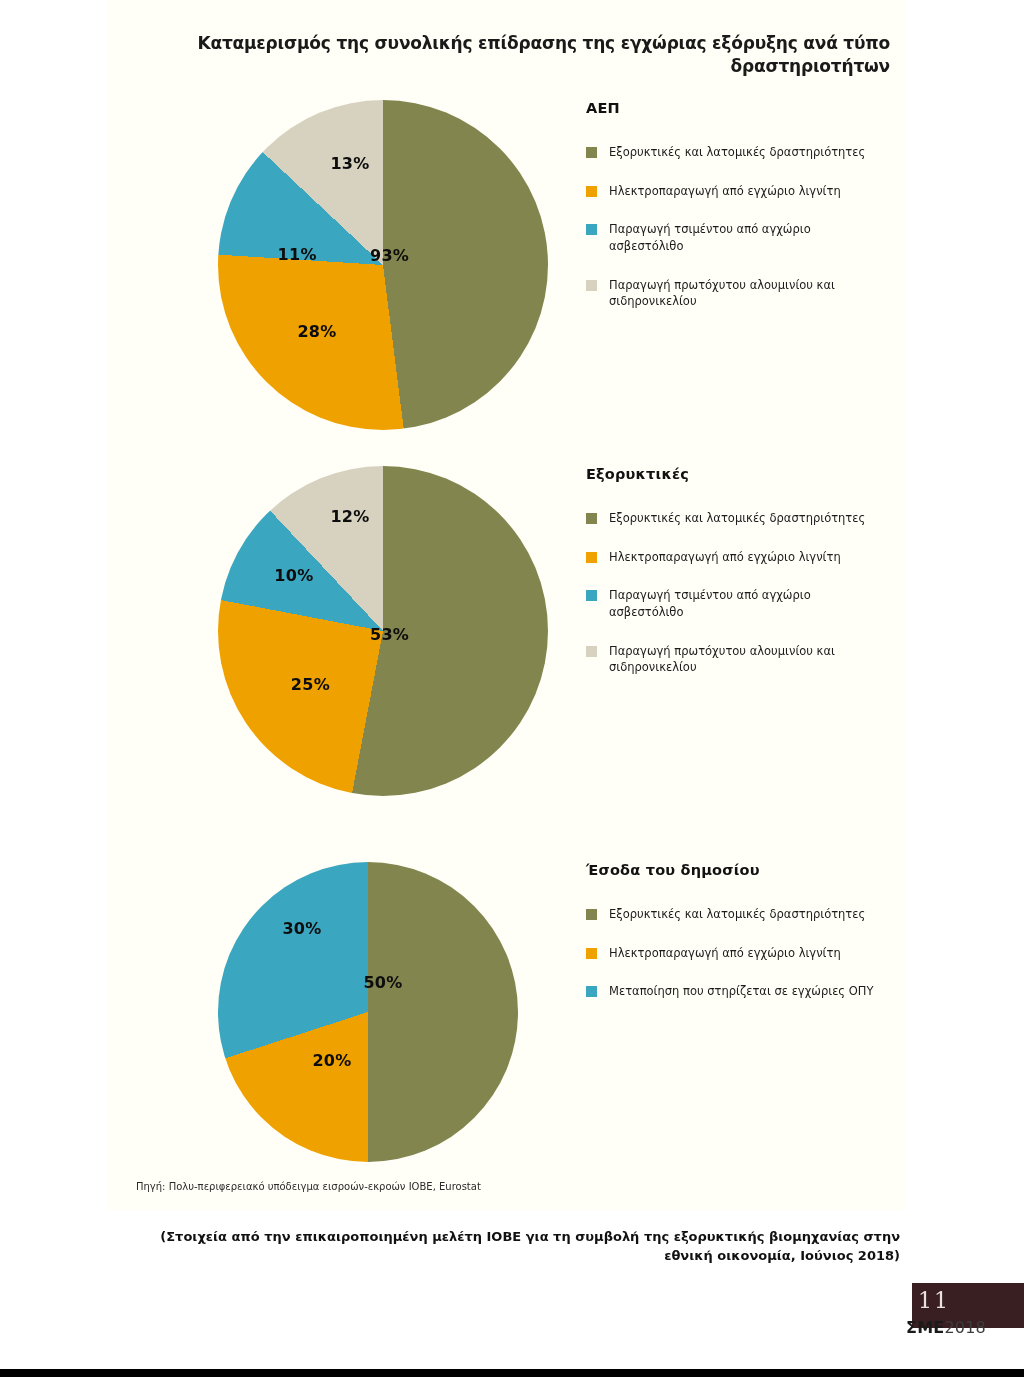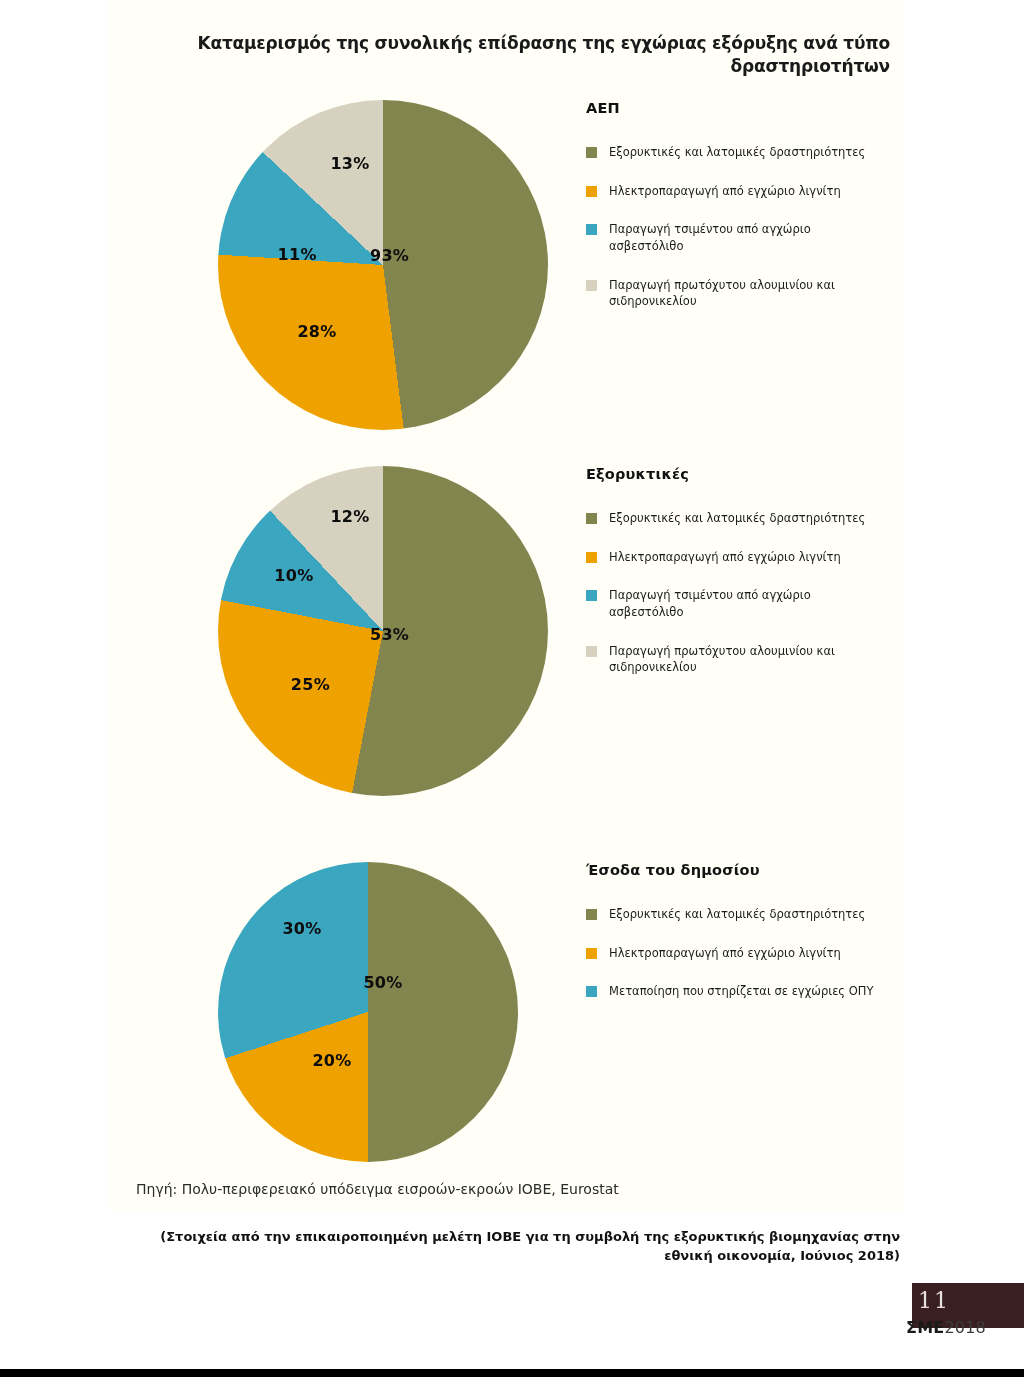--- a/index.html
+++ b/index.html
@@ -111,21 +111,21 @@
     line-height: 1.45;
     color: #1c1c1c;
     white-space: pre-line;
   }
 
   
   .source-note {
     position: absolute;
     left: 136px;
     top: 1181px;
-    font-size: 14px;
+    font-size: 10px;
     color: #2b2b2b;
   }
   .caption {
     position: absolute;
     left: 130px;
     top: 1228px;
     width: 770px;
     text-align: right;
     font-size: 13px;
     font-weight: bold;

